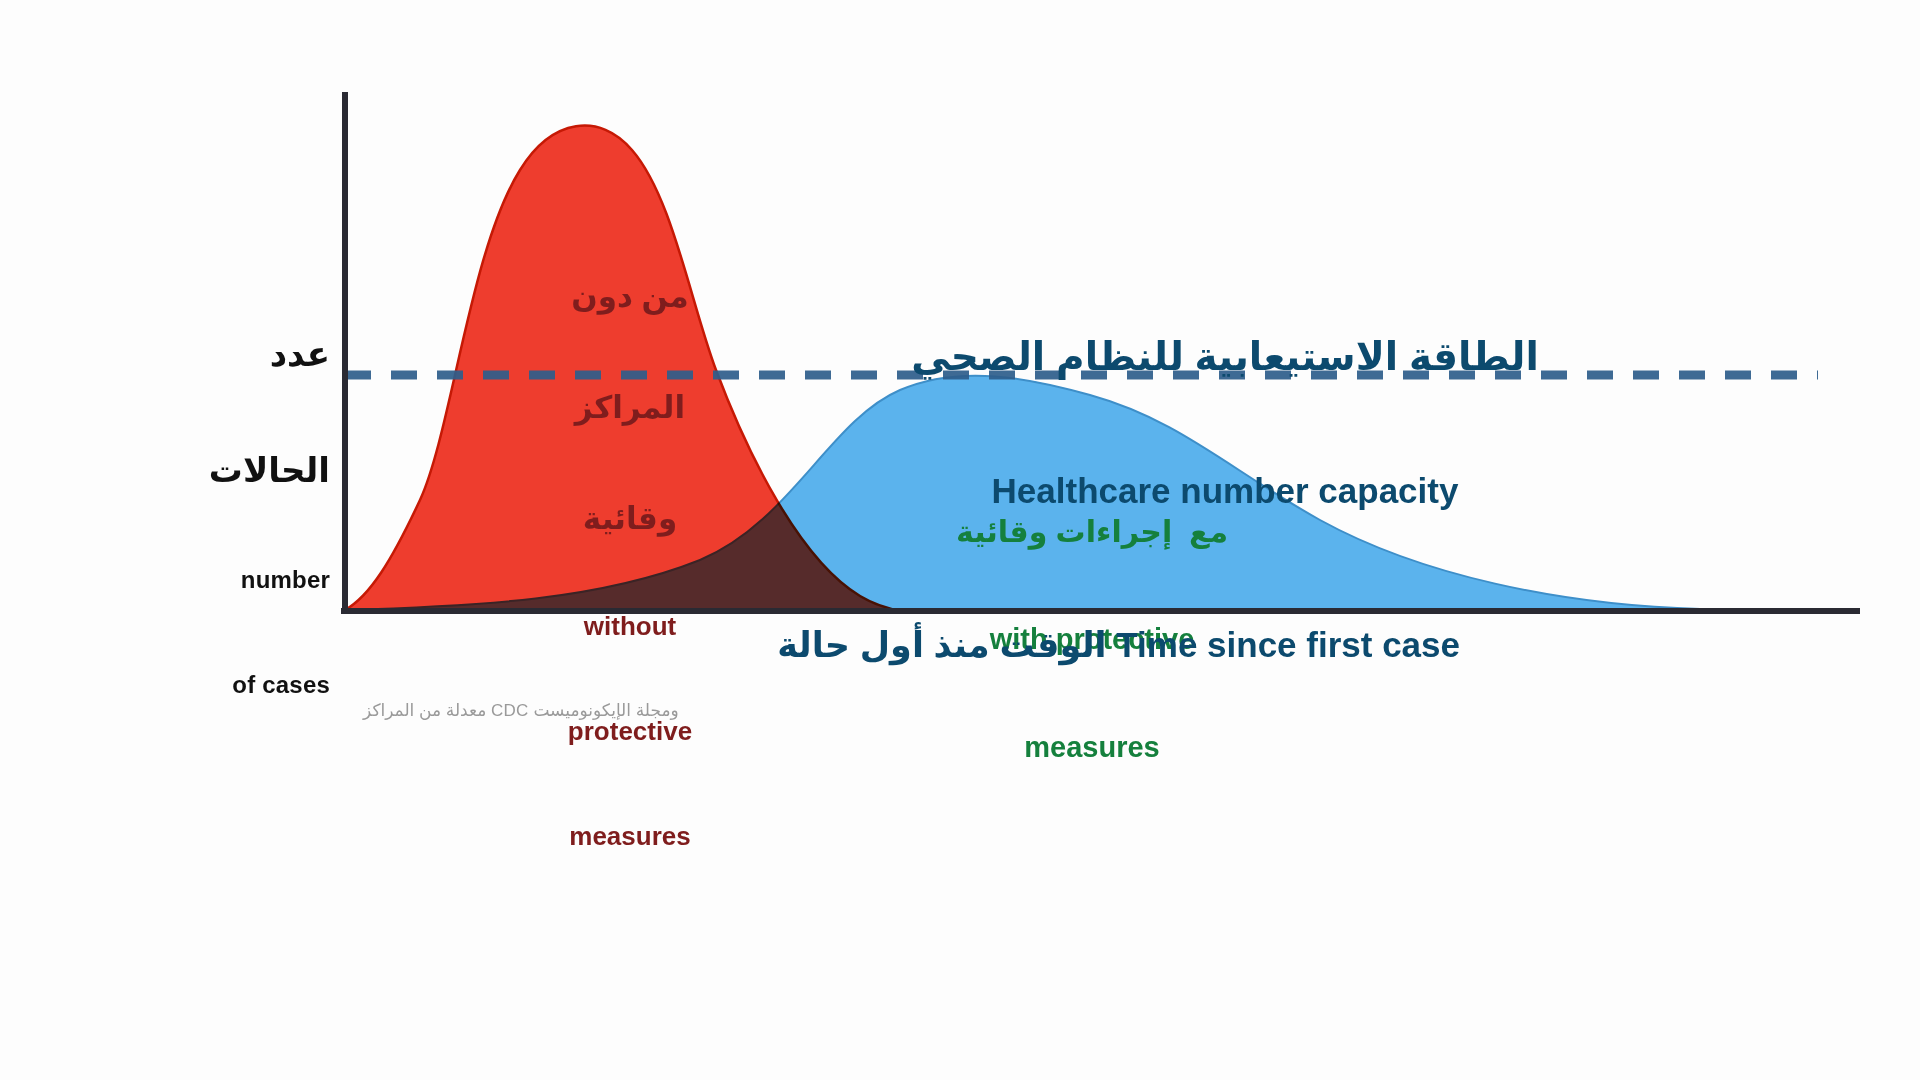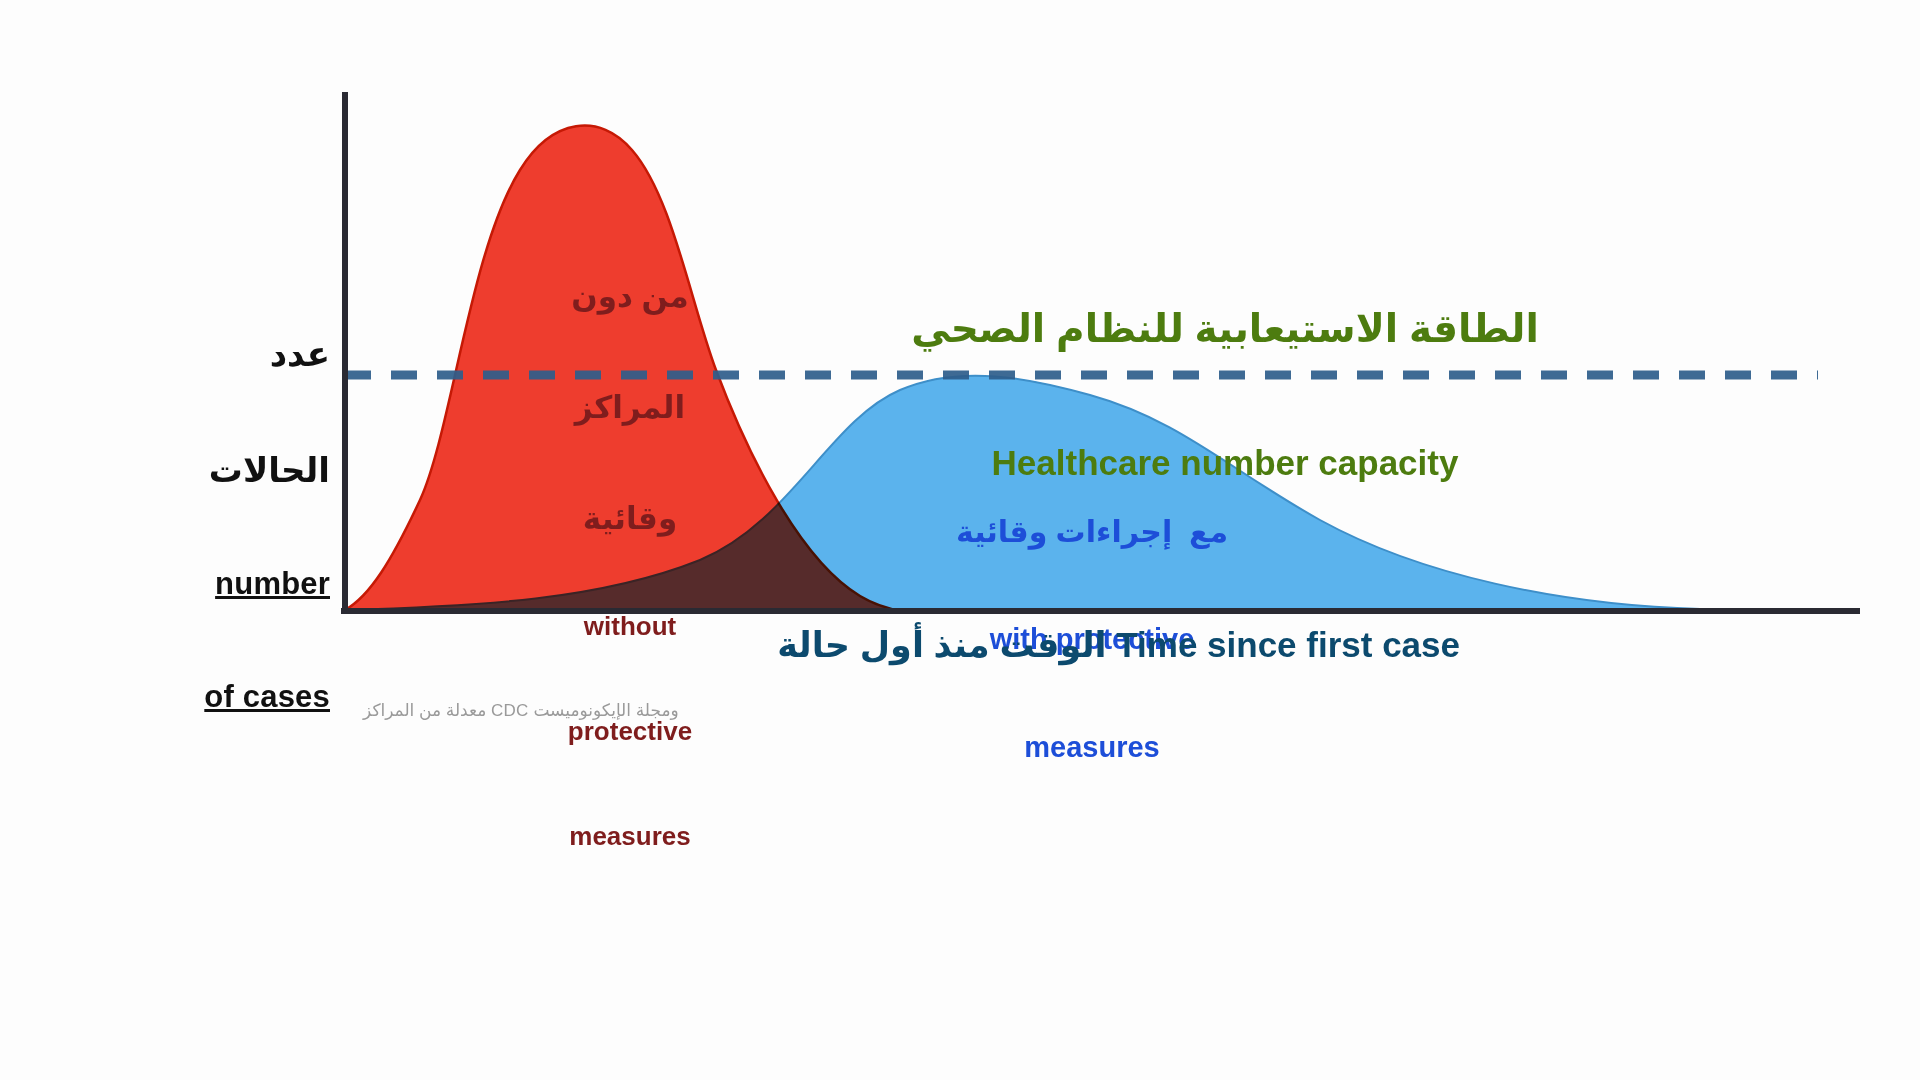--- a/index.html
+++ b/index.html
@@ -52,55 +52,55 @@
   
   #y-axis-label {
     right: 1590px;
     top: 258px;
     text-align: right;
     color: #111111;
     font-size: 33px;
     letter-spacing: .2px;
   }
   #y-axis-label .ar { font-size: 34px; display: block; }
-  #y-axis-label .en { font-size: 31px; display: block; text-decoration: underline; }
+  #y-axis-label .en { font-size: 24px; display: block; }
 
   
   #red-label {
     left: 532px;
     top: 205px;
     width: 196px;
     text-align: center;
     color: #7f1d1d;
     font-size: 30px;
     line-height: 1.22;
   }
   #red-label .ar { display: block; font-size: 31px; }
   #red-label .en { display: block; font-size: 26px; }
 
   
   #capacity-label {
     left: 905px;
-    top: 220px;
+    top: 248px;
     width: 640px;
     text-align: center;
-    color: #4d7c0f;
+    color: #0c4a6e;
     font-size: 36px;
     line-height: 1.2;
   }
   #capacity-label .ar { display: block; font-size: 39px; letter-spacing: .3px; }
   #capacity-label .en { display: block; font-size: 35px; margin-top: 2px; }
 
   
   #blue-label {
     left: 912px;
     top: 441px;
     width: 360px;
     text-align: center;
-    color: #1d4ed8;
+    color: #15803d;
     font-size: 29px;
     line-height: 1.24;
   }
   #blue-label .ar { display: block; font-size: 30px; }
   #blue-label .en { display: block; font-size: 29px; }
 
   
   #x-axis-label {
     left: 560px;
     top: 625px;

